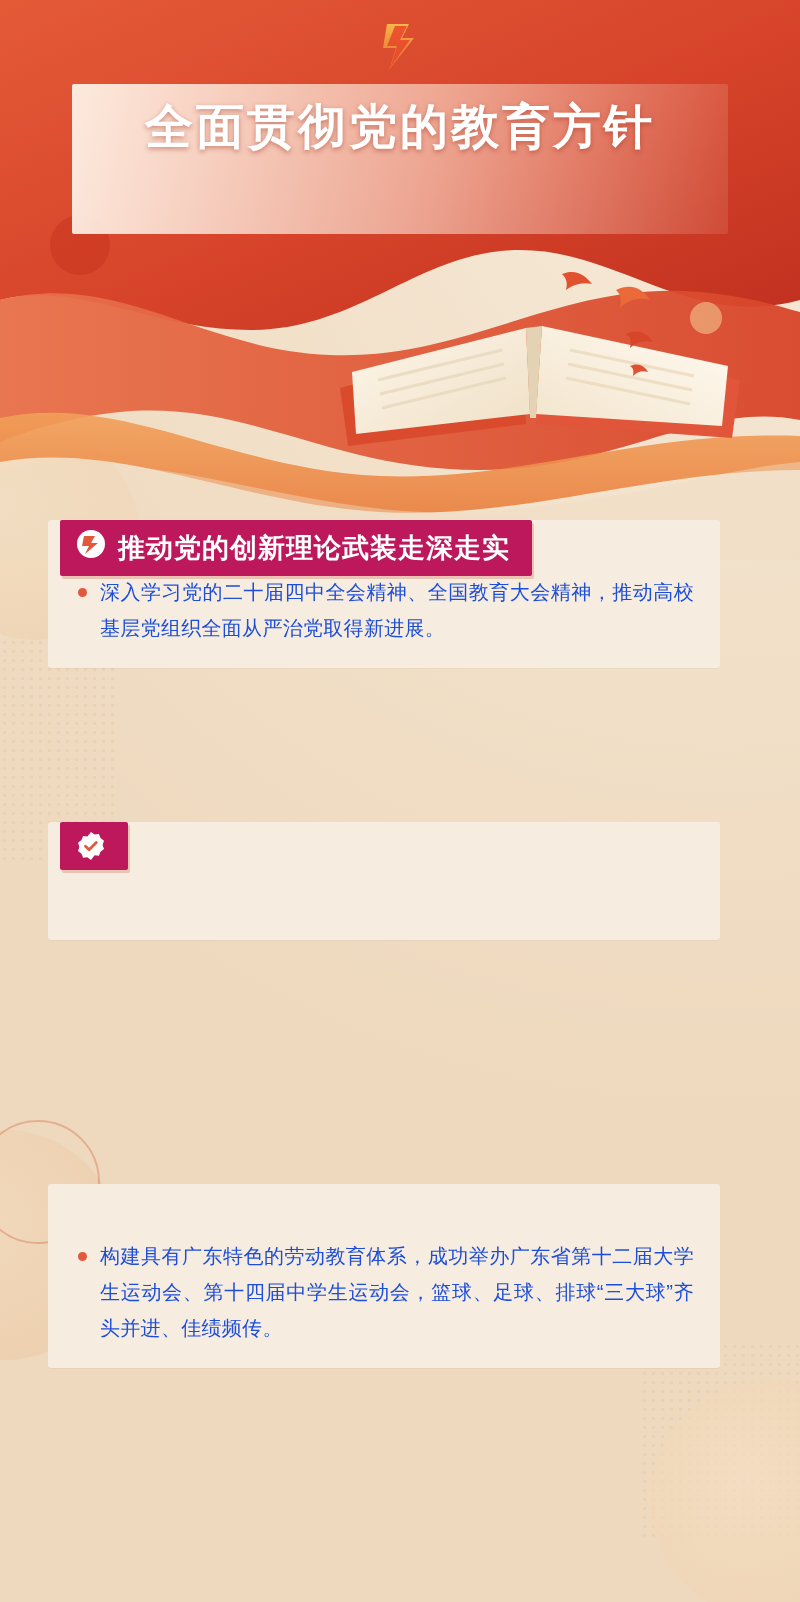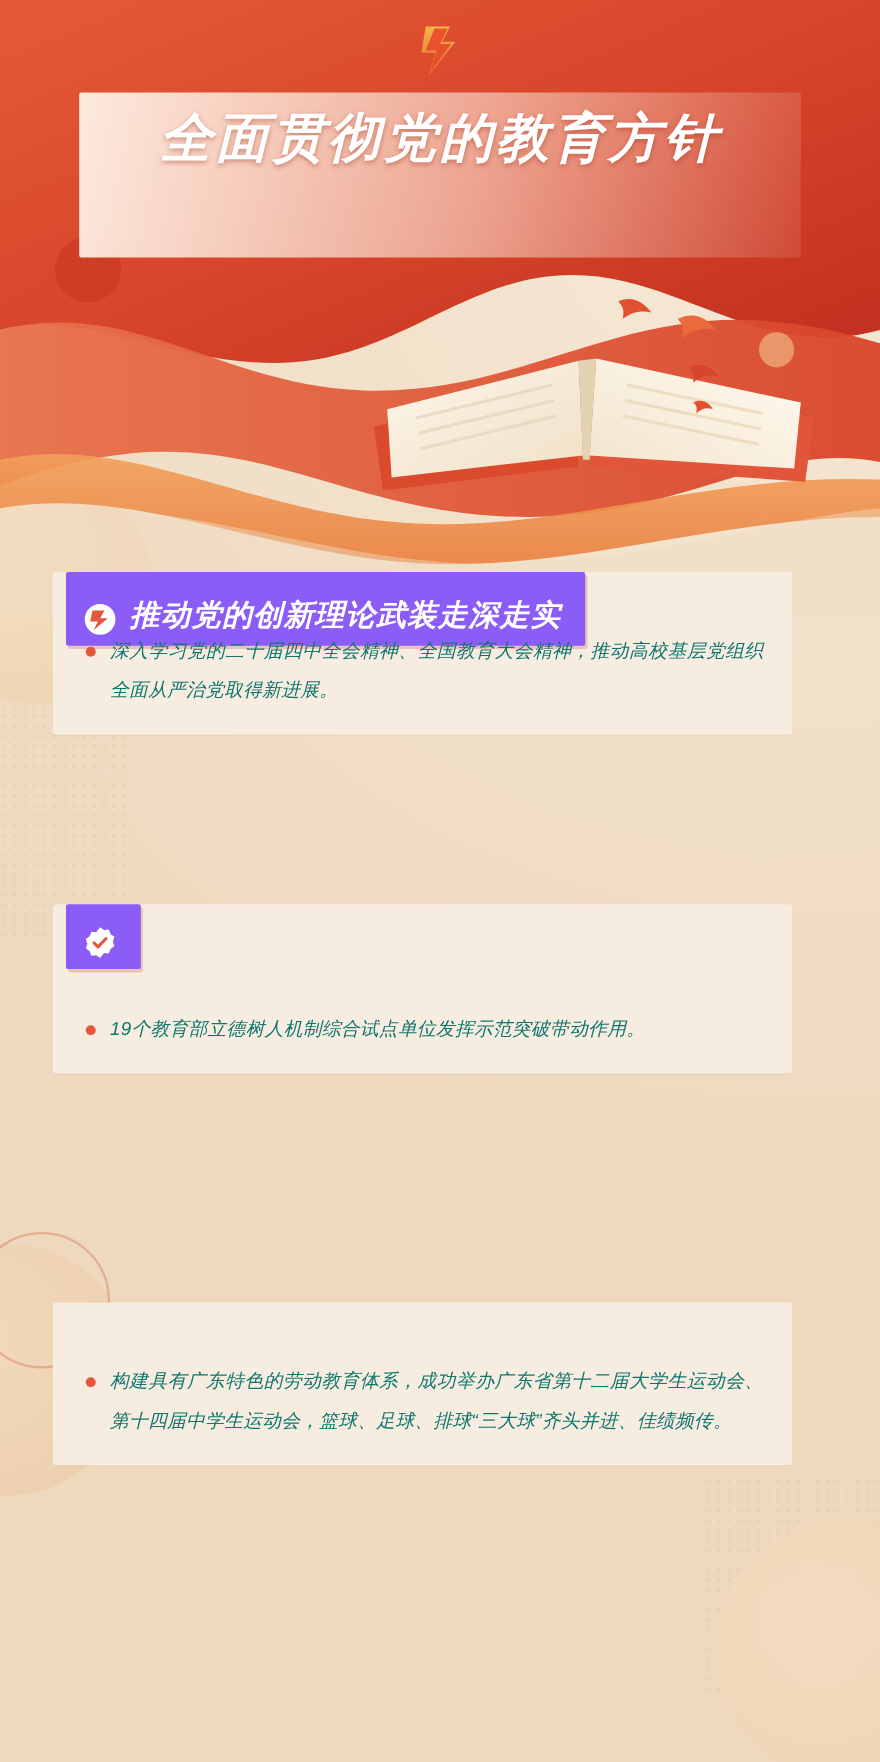--- a/index.html
+++ b/index.html
@@ -15,21 +15,20 @@
   }
 
   .poster {
     position: relative;
     width: 800px;
     height: 1602px;
     overflow: hidden;
     background:
       radial-gradient(circle at 90% 8%, #f6ead8 0%, #f2e0c9 30%, #eed9be 60%),
       linear-gradient(160deg, #f4e6d2 0%, #efdcc4 40%, #f1e0c9 100%);
-    font-style: italic;
   }
 
   
   .blob {
     position: absolute;
     border-radius: 50%;
     pointer-events: none;
   }
   .blob-dots {
     position: absolute;
@@ -118,26 +117,26 @@
     box-shadow: 0 1px 0 rgba(0,0,0,.03);
     padding: 54px 26px 22px 26px;
     position: relative;
   }
   .card.tall-head { padding-top: 96px; }
 
   .sec-head {
     position: absolute;
     left: 12px;
     top: 0;
-    background: #8b5cf6;
+    background: #be185d;
     color: #fff;
     display: flex;
-    align-items: flex-end;
+    align-items: flex-start;
     gap: 12px;
-    padding: 20px 22px 9px 16px;
+    padding: 9px 22px 9px 16px;
     border-radius: 2px;
     box-shadow: 2px 3px 0 rgba(190,70,45,.25);
   }
   .sec-head .htext {
     font-size: 27px;
     font-weight: bold;
     line-height: 38px;
     letter-spacing: 1px;
     white-space: pre-line;
   }
@@ -149,22 +148,22 @@
 
   ul.bullets {
     list-style: none;
     margin: 0;
     padding: 0;
   }
   ul.bullets li {
     position: relative;
     padding-left: 26px;
     margin: 0 0 10px 0;
-    color: #0f766e;
-    font-size: 17px;
+    color: #1d4ed8;
+    font-size: 20px;
     line-height: 36px;
     letter-spacing: .3px;
     text-align: justify;
   }
   ul.bullets li:last-child { margin-bottom: 0; }
   ul.bullets li::before {
     content: "";
     position: absolute;
     left: 4px;
     top: 14px;
@@ -308,21 +307,20 @@
     <div class="card tall-head">
       <div class="sec-head">
         <span class="hicon">
           <svg viewBox="0 0 30 30" width="30" height="30">
             <path d="M15,1 l3.6,2.5 4.3,-.5 1.6,4.1 3.5,2.6 -1.4,4.2 1.4,4.2 -3.5,2.6 -1.6,4.1 -4.3,-.5 L15,29 l-3.6,-2.7 -4.3,.5 -1.6,-4.1 -3.5,-2.6 1.4,-4.2 -1.4,-4.2 3.5,-2.6 1.6,-4.1 4.3,.5 Z" fill="#fff"></path>
             <path d="M9.5,15.2 l3.6,3.6 7.2,-7.4" stroke="#e2583c" stroke-width="2.8" fill="none" stroke-linecap="round" stroke-linejoin="round"></path>
           </svg>
         </span>
       </div>
       <ul class="bullets">
-        <li>19个教育部立德树人机制综合试点单位发挥示范突破带动作用。</li>
       </ul>
     </div>
   </div>
 
   <div class="section sec3">
     <div class="card">
       <ul class="bullets">
         <li>构建具有广东特色的劳动教育体系，成功举办广东省第十二届大学生运动会、第十四届中学生运动会，篮球、足球、排球“三大球”齐头并进、佳绩频传。</li>
       </ul>
     </div>

